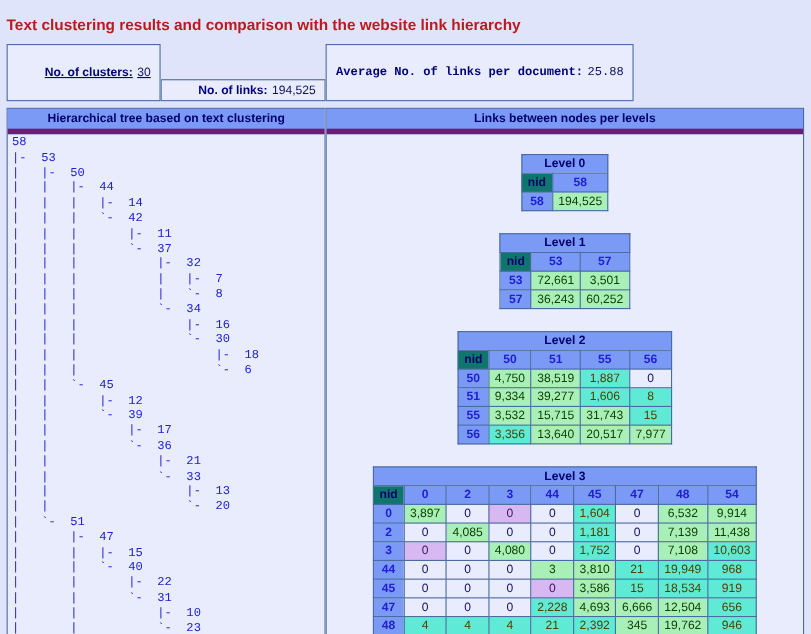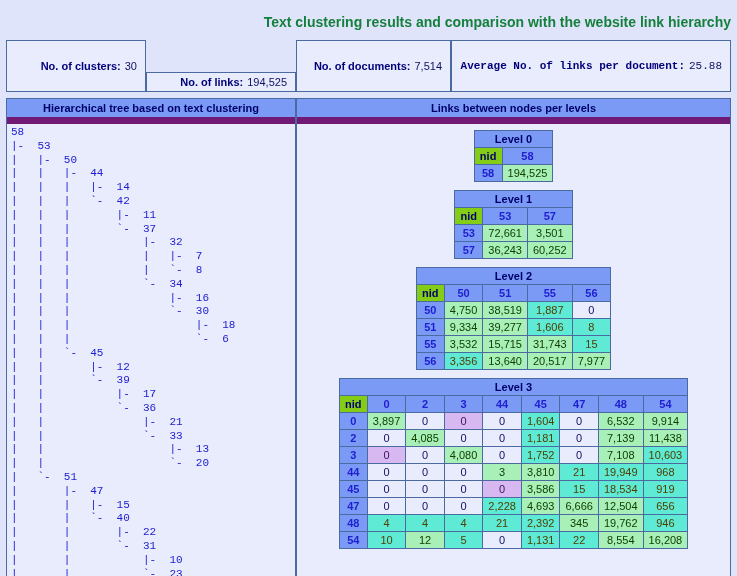--- a/index.html
+++ b/index.html
@@ -6,24 +6,24 @@
   body {
     background: #e0e4fa;
     margin: 0;
     padding: 6px;
     font-family: Verdana, Arial, sans-serif;
     font-size: 11px;
     color: #00007a;
     width: 737px;
   }
   .title {
-    text-align: right;
+    text-align: left;
     font-weight: bold;
     font-size: 14px;
-    color: #15803d;
+    color: #b91c1c;
     padding: 8px 0 10px 0;
   }
   .stats-row {
     display: flex;
     gap: 0;
     margin-bottom: 6px;
   }
   .stat-box {
     border: 1px solid #4a6aa0;
     background: #e8ecfc;
@@ -34,39 +34,39 @@
     white-space: nowrap;
   }
   .stat-box span.label {
     font-weight: bold;
     color: #00007a;
     margin-right: 4px;
   }
   .stat-box span.val {
     color: #101060;
   }
-  .stat1 { flex: 0 0 140px; }
+  .stat1 { flex: 0 0 140px; text-decoration: underline; }
   .stat2 { flex: 0 0 150px; margin-top: 32px; }
   .stat3 { flex: 1; }
   .stat4 { flex: 0 0 280px; font-family: Liberation Mono, monospace; }
 
   .main-row { display: flex; gap: 0; }
   .col-left, .col-right {
     border: 1px solid #4a6aa0;
     background: #e8ecfc;
   }
   .col-left { width: 290px; }
   .col-right { flex: 1; }
   .col-header {
     background: #7a9af6;
     color: #00006a;
     font-weight: bold;
     text-align: center;
     padding: 3px 0;
-    border-bottom: 7px solid #701a75;
+    border-bottom: 5px solid #701a75;
     font-size: 11px;
   }
   .tree {
     font-family: "Courier New", monospace;
     font-size: 11px;
     color: #2020d0;
     white-space: pre;
     padding: 2px 4px;
     line-height: 13.8px;
   }
@@ -84,29 +84,30 @@
     font-size: 11px;
   }
   table.lvl caption {
     background: #7a9af6;
     border: 1px solid #4a6aa0;
     border-bottom: none;
     font-weight: bold;
     color: #00006a;
     padding: 2px 0;
     font-size: 11px;
+    margin-top: 12px;
   }
   table.lvl th, table.lvl td {
     border: 1px solid #4a6aa0;
     padding: 2px 5px;
     text-align: center;
     min-width: 28px;
   }
   table.lvl th.nid {
-    background: #84cc16;
+    background: #0f766e;
     color: #00006a;
   }
   table.lvl th.nodeh {
     background: #7a9af6;
     color: #2020d0;
     font-weight: bold;
   }
   table.lvl td.rowh {
     background: #7a9af6;
     color: #2020d0;
@@ -123,24 +124,20 @@
 <div class="title">Text clustering results and comparison with the website link hierarchy</div>
 
 <div class="stats-row">
   <div class="stat-box stat1">
     <span class="label">No. of clusters:</span>
     <span class="val">30</span>
   </div>
   <div class="stat-box stat2">
     <span class="label">No. of links:</span>
     <span class="val">194,525</span>
-  </div>
-  <div class="stat-box stat3">
-    <span class="label">No. of documents:</span>
-    <span class="val">7,514</span>
   </div>
   <div class="stat-box stat4">
     <span class="label">Average No. of links per document:</span>
     <span class="val">25.88</span>
   </div>
 </div>
 
 <div class="main-row">
   <div class="col-left">
     <div class="col-header">Hierarchical tree based on text clustering</div>

